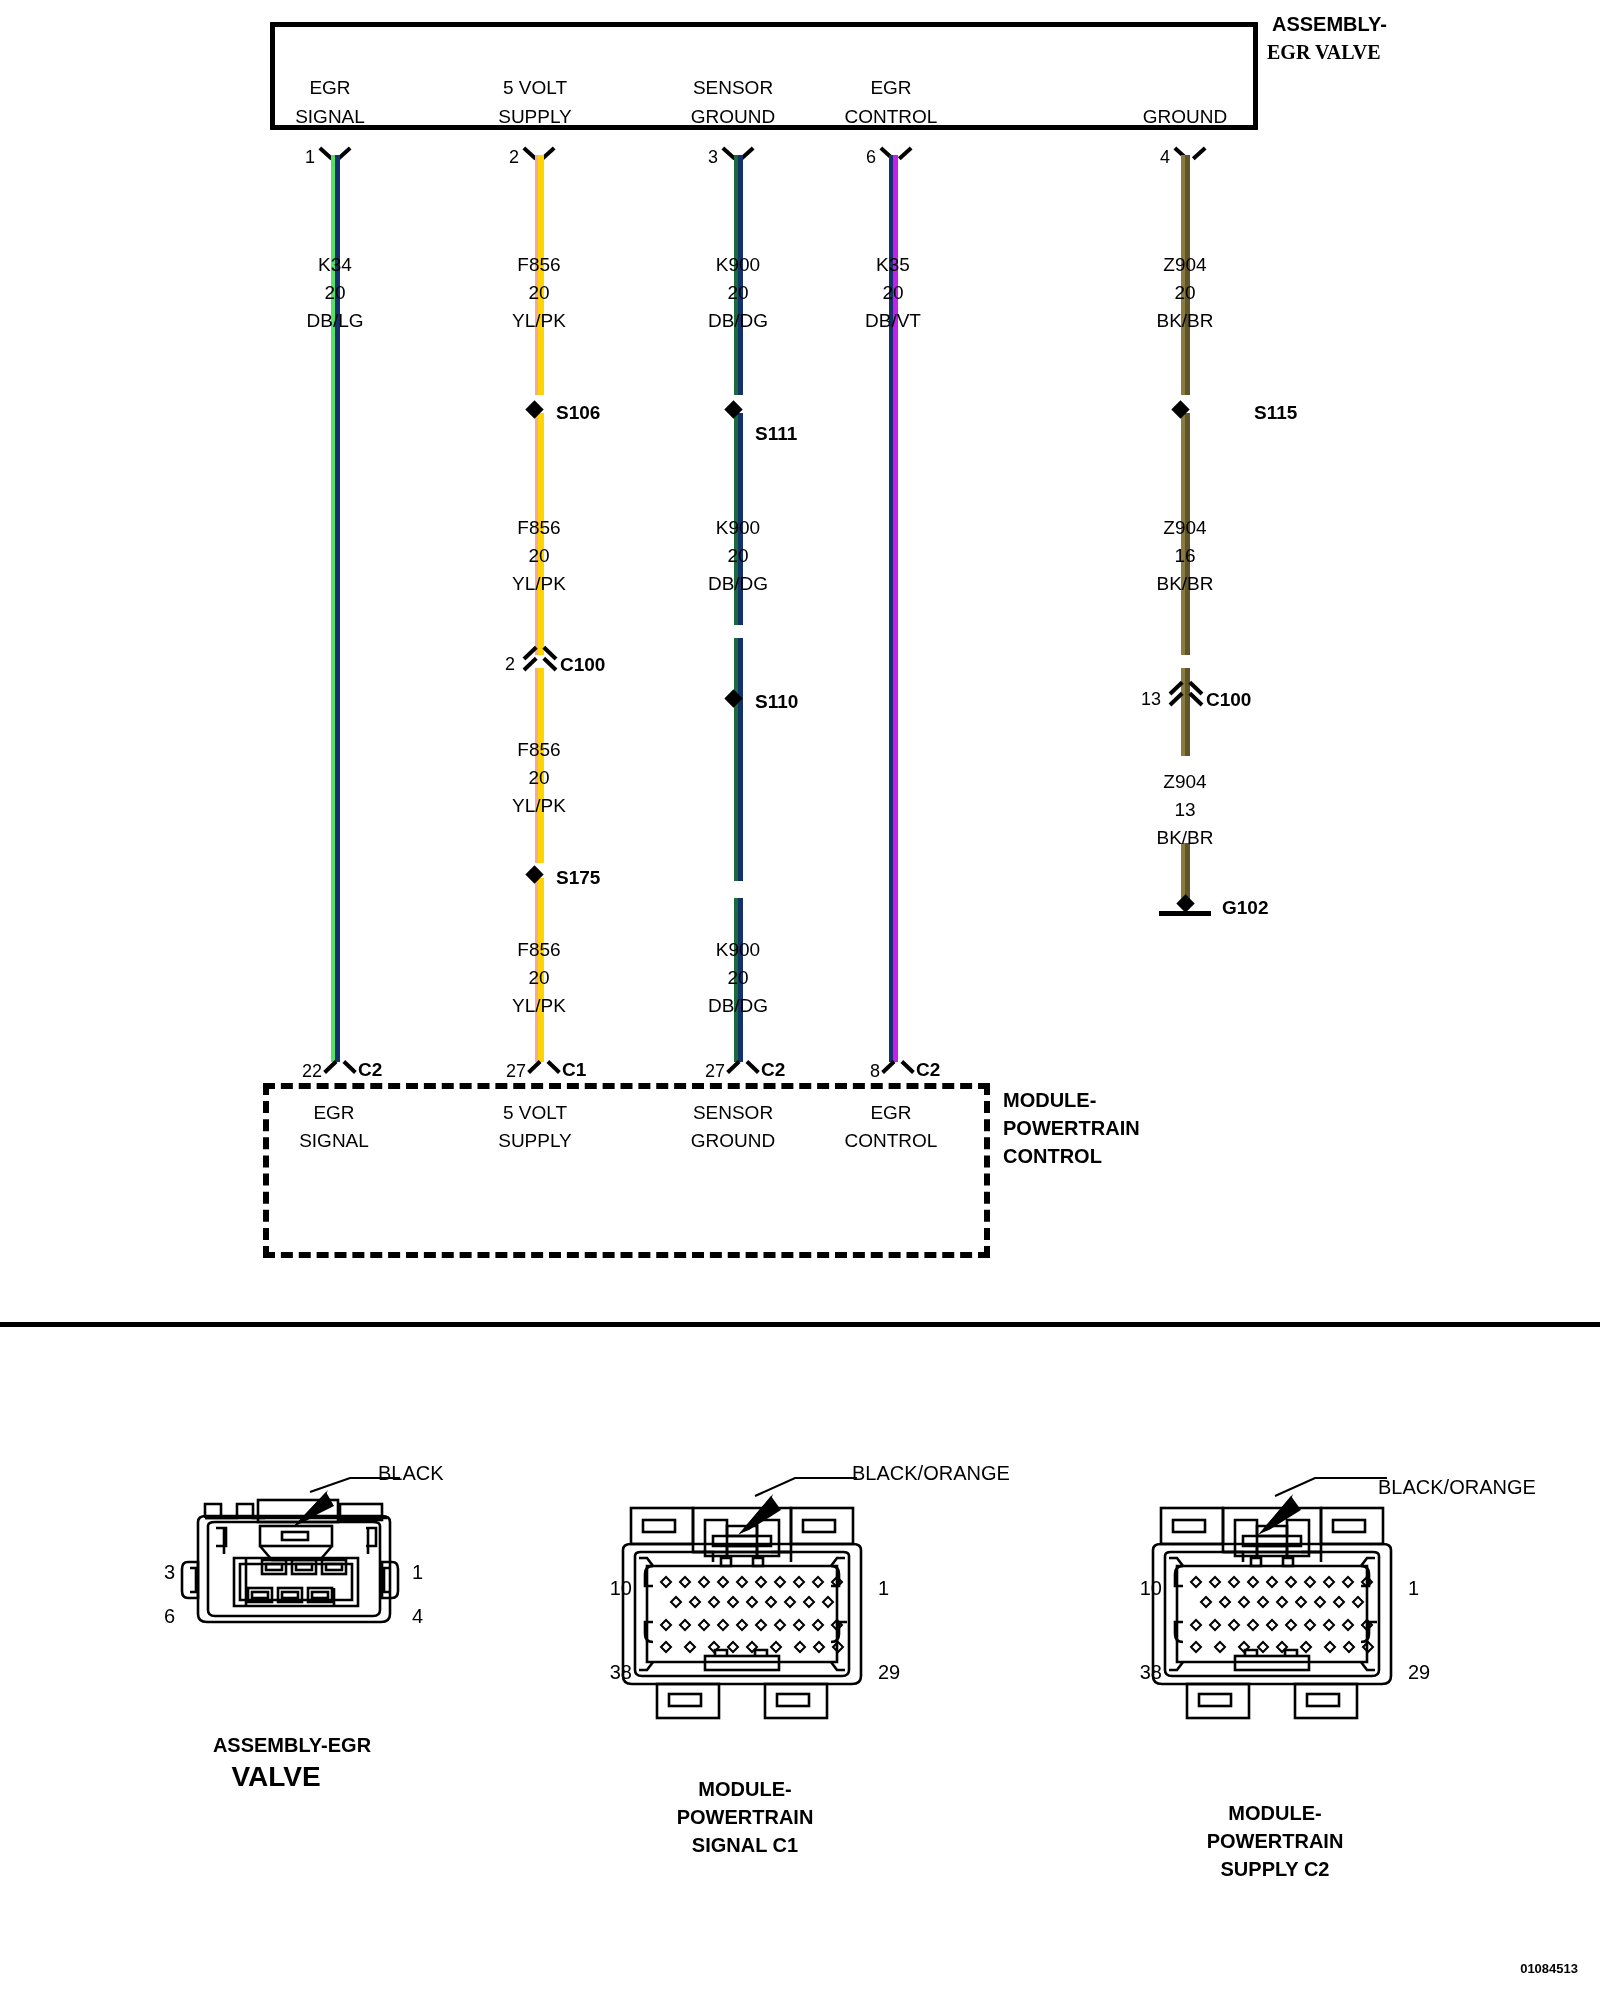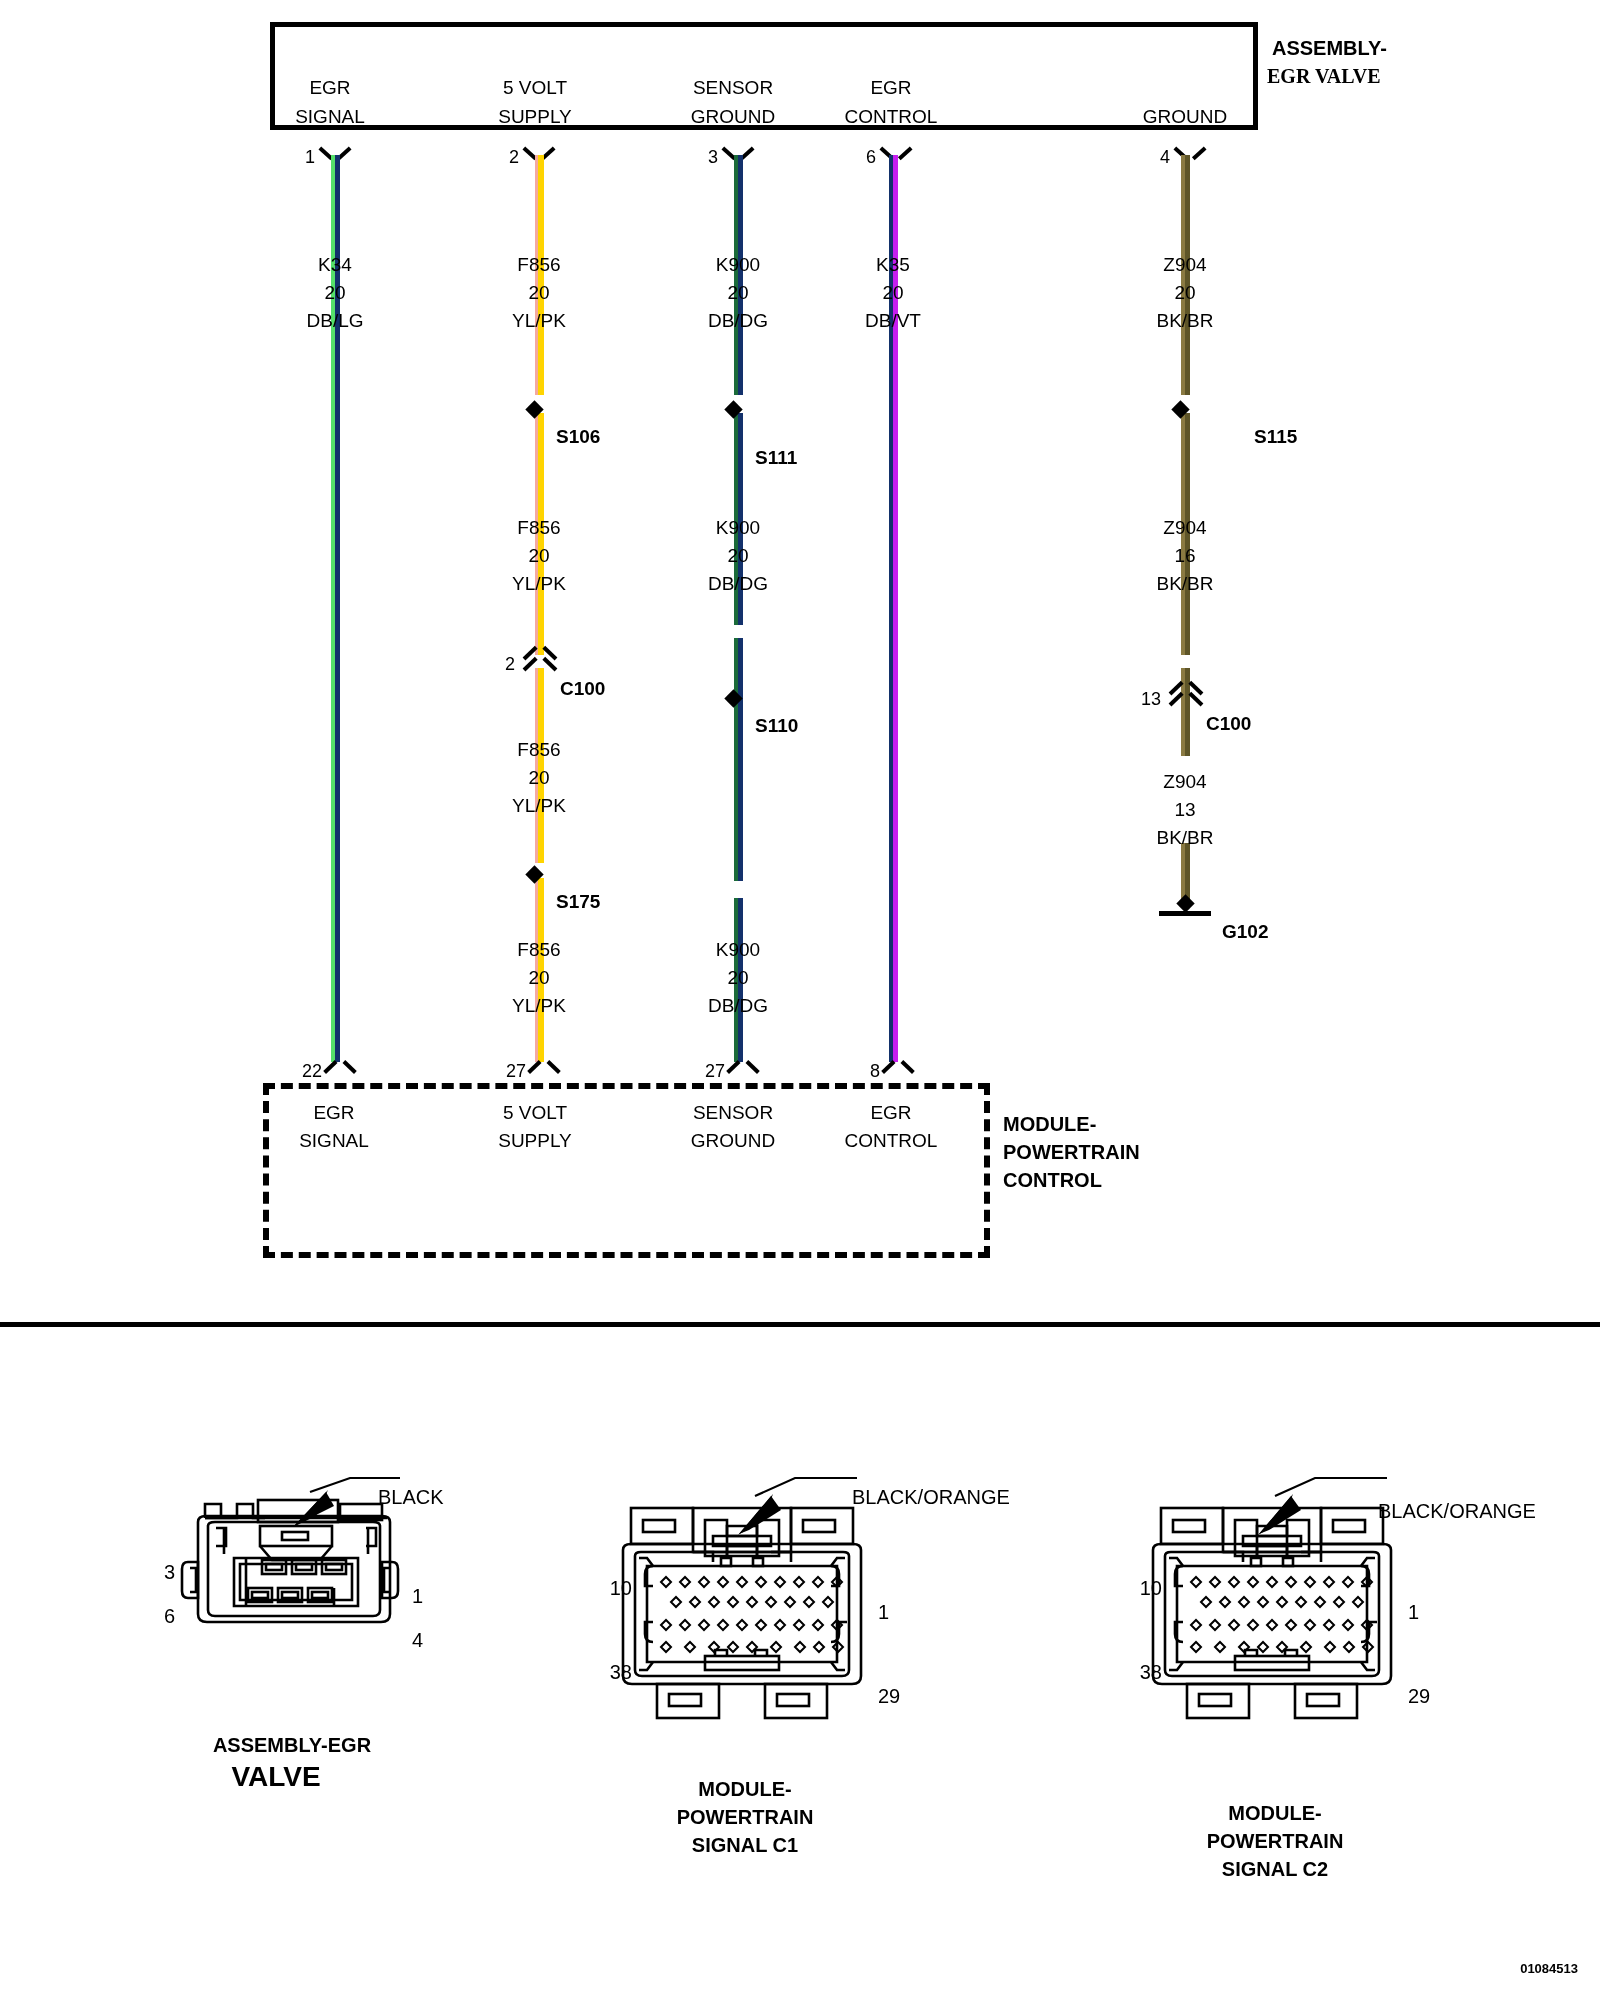--- a/index.html
+++ b/index.html
@@ -16,21 +16,21 @@
     overflow: hidden;
   }
   .abs { position: absolute; }
   .txt {
     font-family: "Liberation Sans", sans-serif;
     color: #000;
     white-space: nowrap;
     line-height: 1.0;
   }
   .c { text-align: center; transform: translateX(-50%); }
-  .l { text-align: left; margin-top: 24px; }
+  .l { text-align: left; }
   .r { text-align: right; transform: translateX(-100%); }
   .b { font-weight: bold; }
 
   
   #egr-box {
     left: 270px; top: 22px;
     width: 988px; height: 108px;
     border: 5px solid #000;
     background: #fff;
   }
@@ -617,17 +617,17 @@
     <polygon points="133,65 168,24 158,50" fill="#000"></polygon>
   </svg>
 
   <div class="abs txt l" style="left:1378px; top:1477px; font-size:20px;">BLACK/ORANGE</div>
   <div class="abs txt r" style="left:1162px; top:1578px; font-size:20px;">10</div>
   <div class="abs txt l" style="left:1408px; top:1578px; font-size:20px;">1</div>
   <div class="abs txt r" style="left:1162px; top:1662px; font-size:20px;">38</div>
   <div class="abs txt l" style="left:1408px; top:1662px; font-size:20px;">29</div>
   <div class="abs txt c b" style="left:1275px; top:1803px; font-size:20px;">MODULE-</div>
   <div class="abs txt c b" style="left:1275px; top:1831px; font-size:20px;">POWERTRAIN</div>
-  <div class="abs txt c b" style="left:1275px; top:1859px; font-size:20px;">SIGNAL C2</div>
+  <div class="abs txt c b" style="left:1275px; top:1859px; font-size:20px;">SUPPLY C2</div>
 
   <div id="partnum" class="abs txt r">01084513</div>
 
 </div>
 
 </body></html>

